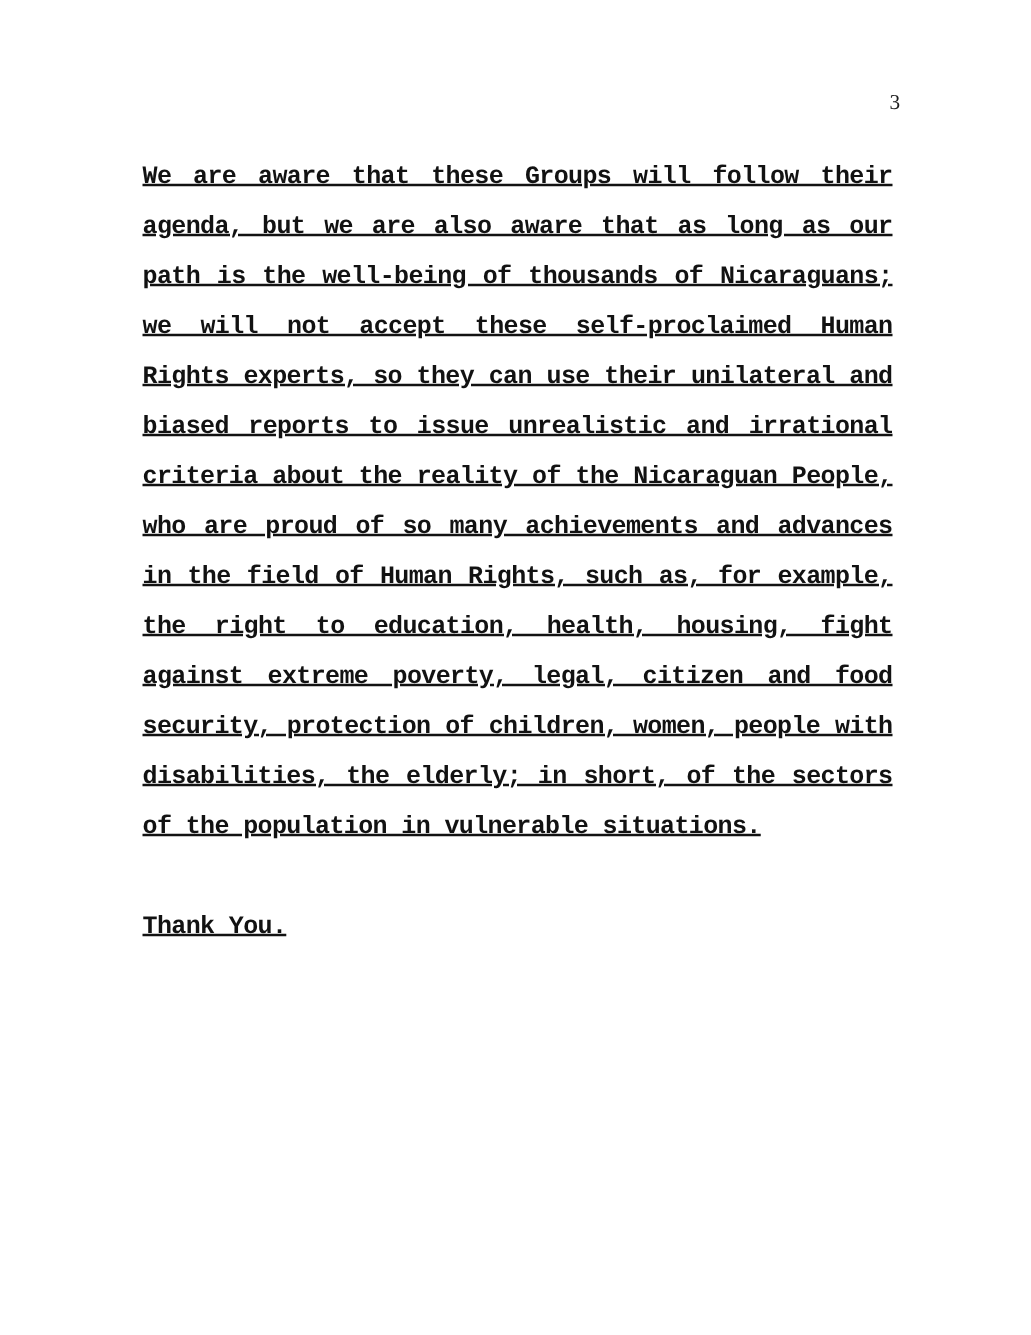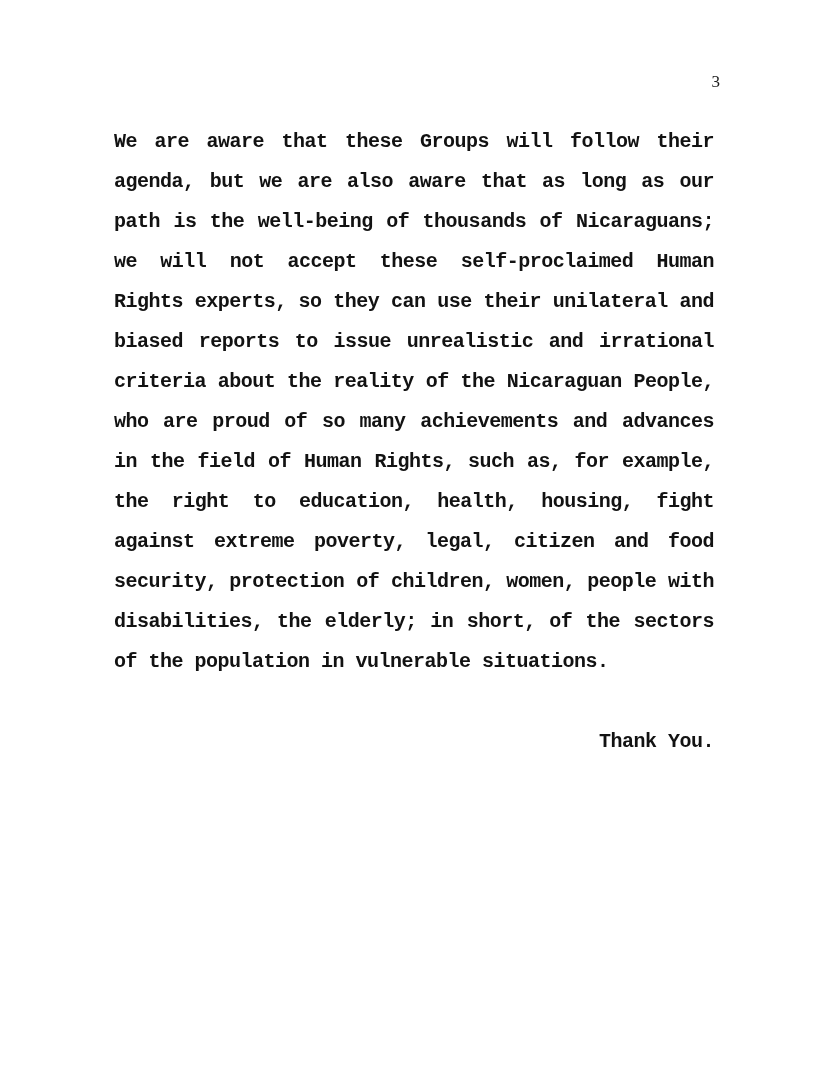--- a/index.html
+++ b/index.html
@@ -34,26 +34,27 @@
       font-family: "Liberation Mono", "DejaVu Sans Mono", monospace;
       font-weight: bold;
       font-size: 20px;
       line-height: 40px;
       color: #121212;
       letter-spacing: -0.5px;
     }
     .body-text p {
       margin: 0 0 40px 0;
       text-align: justify;
+      text-decoration: underline;
     }
     .body-text p[data-name="paragraph-2"] {
       margin-bottom: 28px;
     }
     .body-text p.closing {
-      text-align: right;
+      text-align: left;
       margin-bottom: 0;
     }
   </style>
 </head>
 <body>
 
 <div class="page" data-name="document-page">
   <div class="page-number" data-name="page-number">3</div>
 
   <div class="body-text" data-name="document-body">

